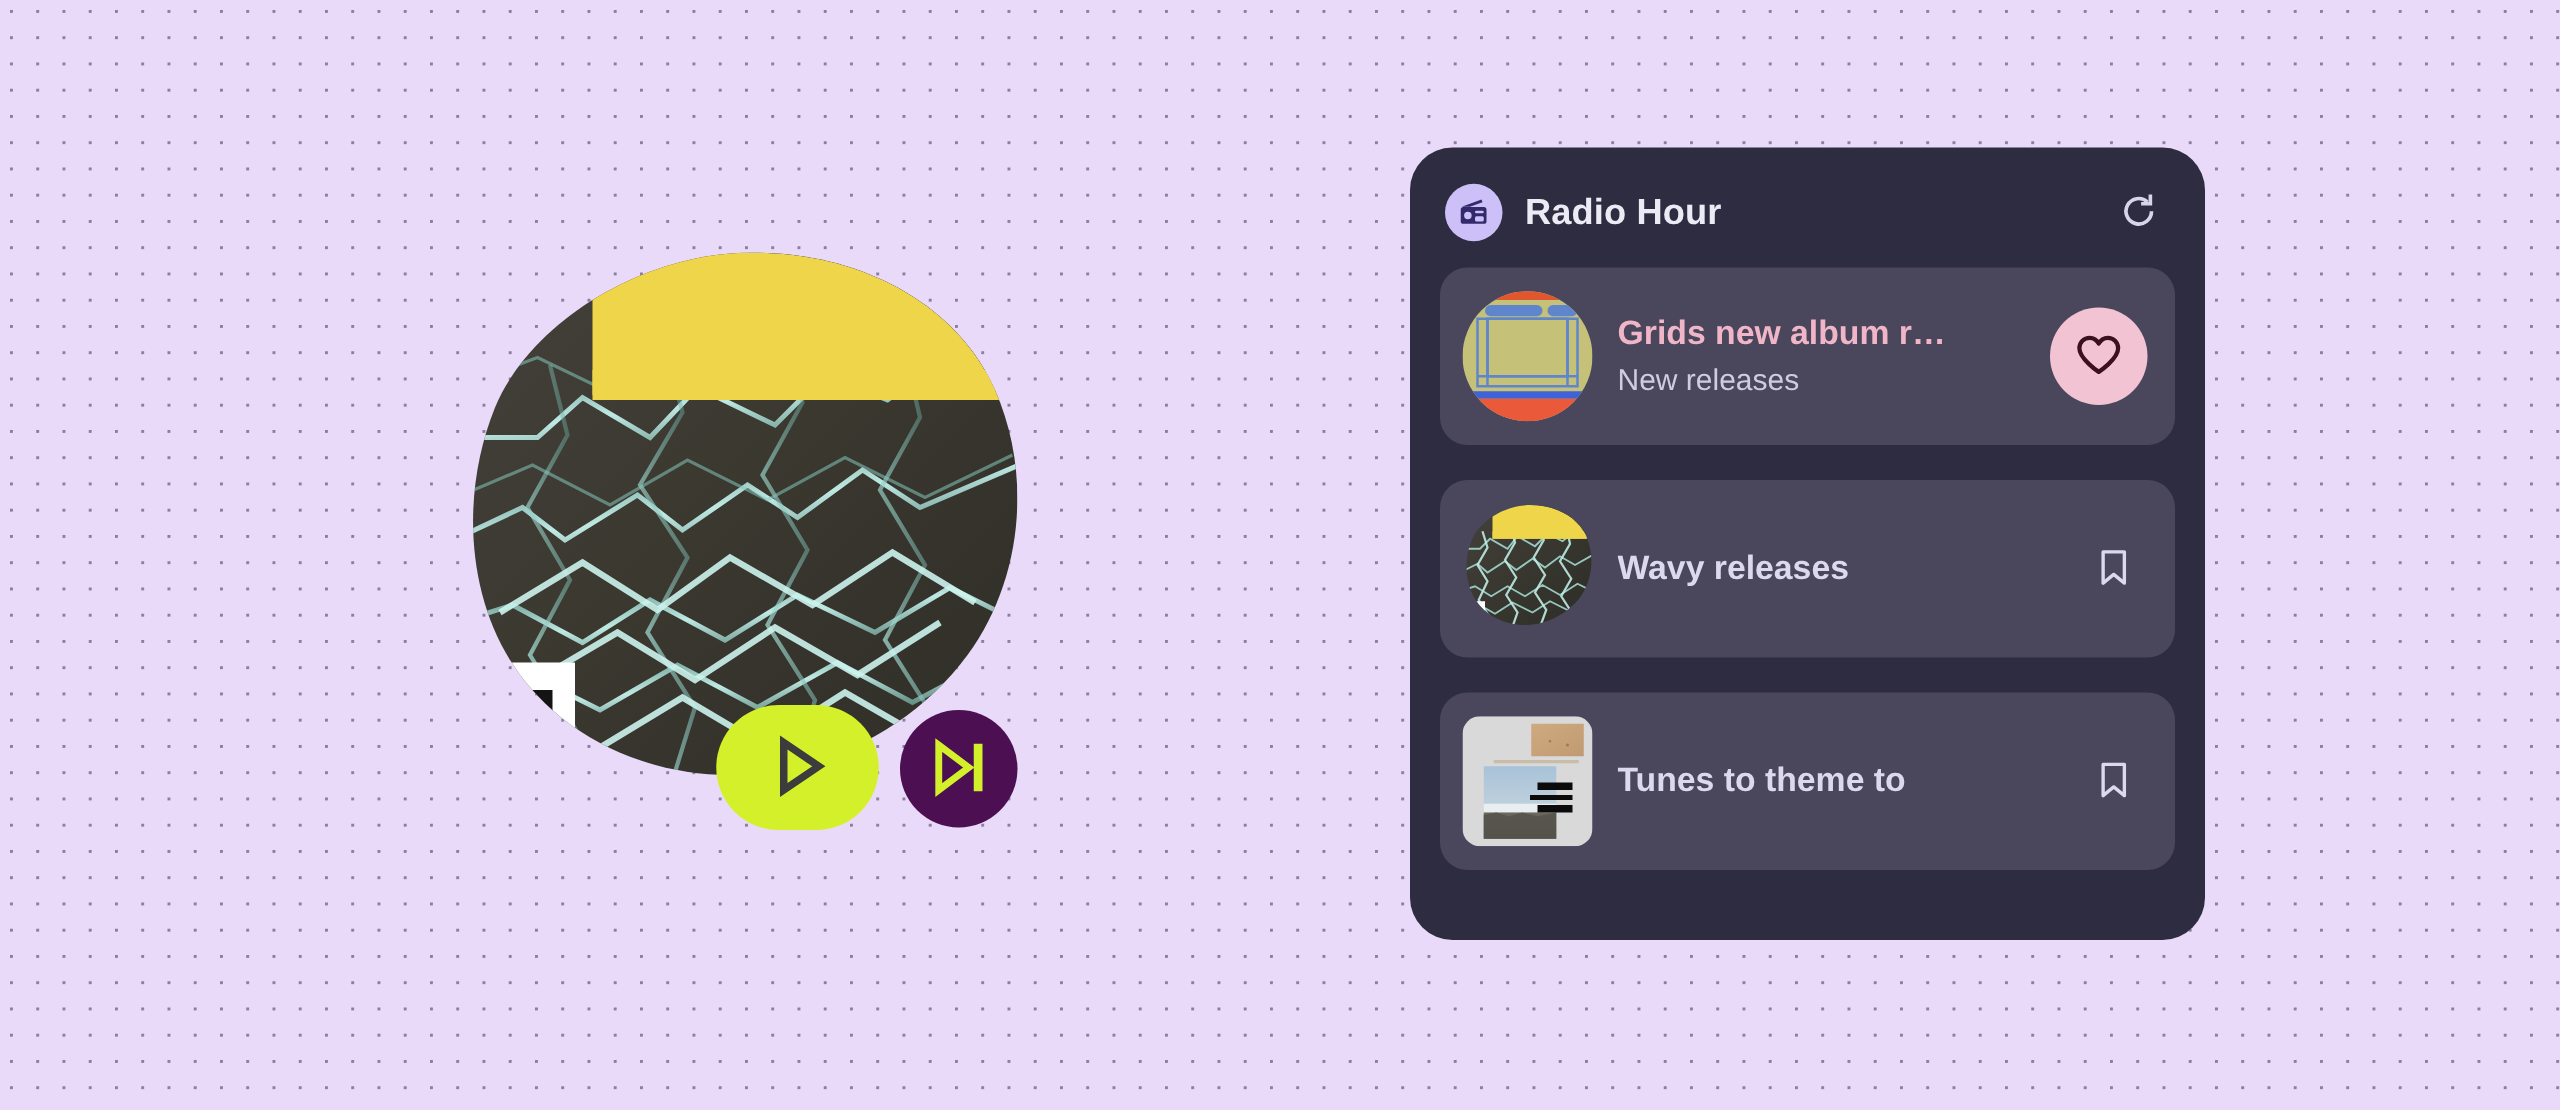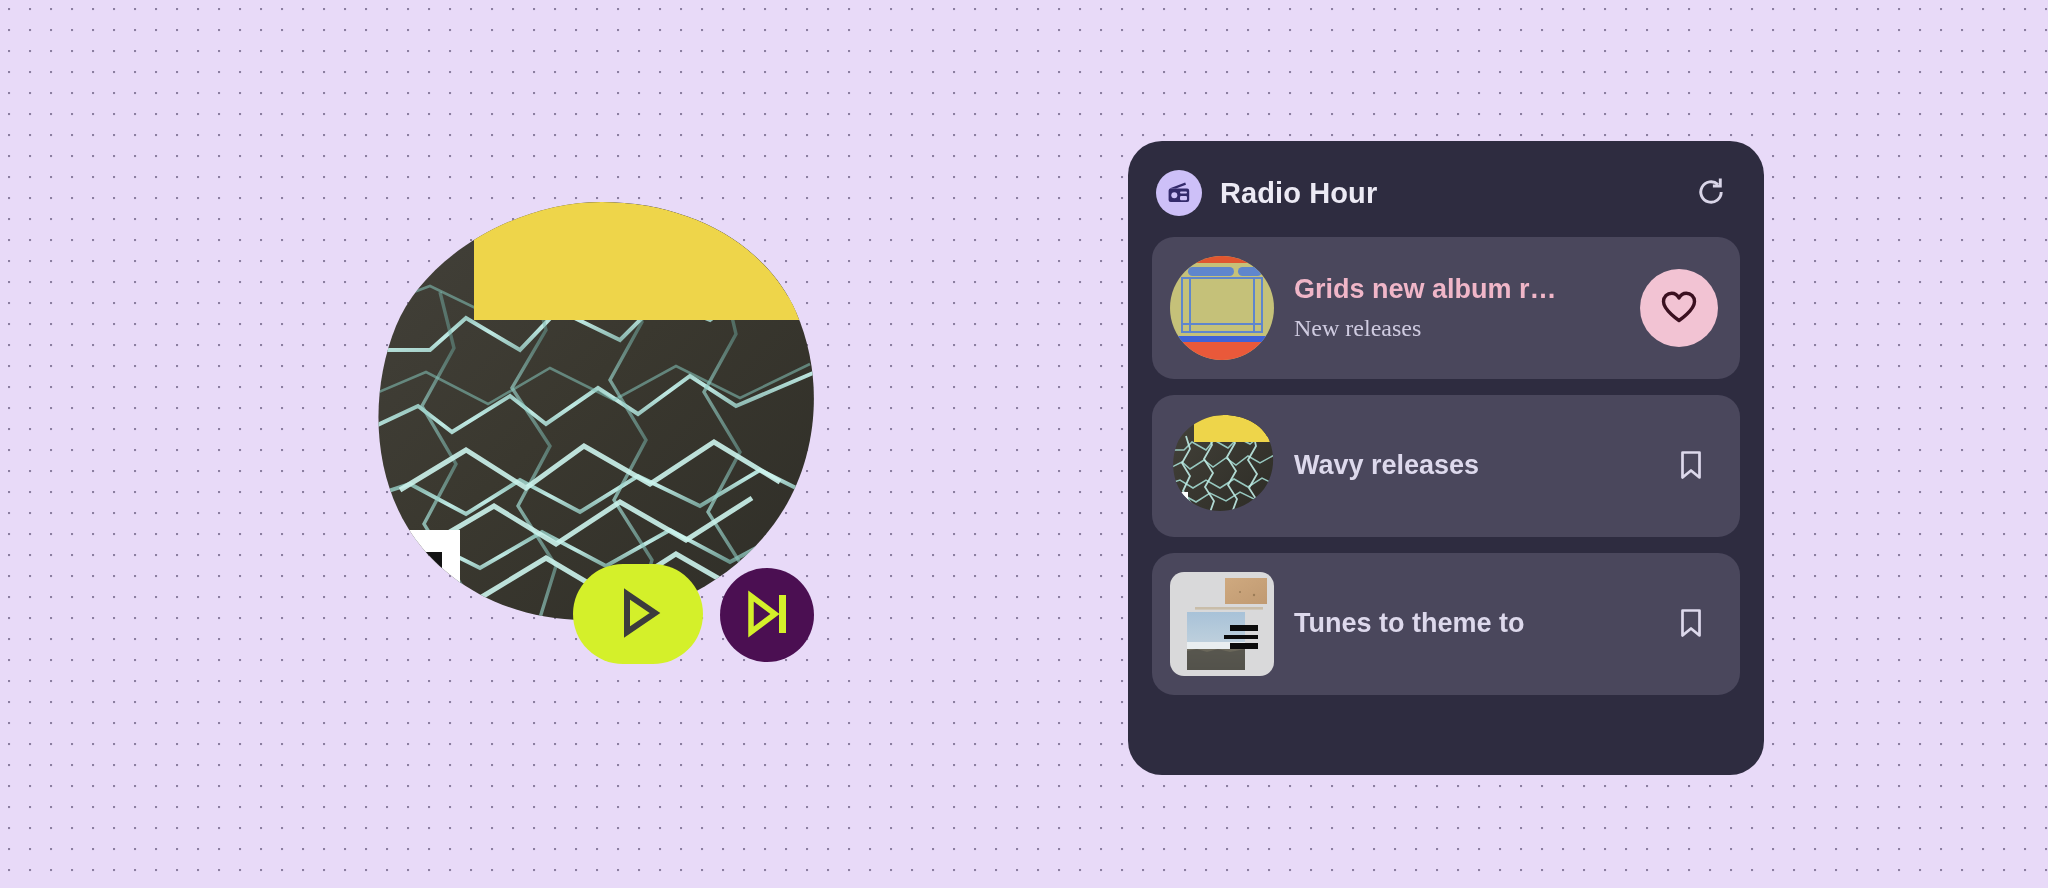--- a/index.html
+++ b/index.html
@@ -60,21 +60,21 @@
     display: flex;
     align-items: center;
     justify-content: center;
     cursor: pointer;
   }
 
   
   #card {
     position: absolute;
     left: 1128px;
-    top: 141px;
+    top: 118px;
     width: 636px;
     height: 634px;
     background: #2e2c40;
     border-radius: 34px;
     padding: 22px 24px 24px 24px;
   }
 
   .card-head {
     display: flex;
     align-items: center;
@@ -97,21 +97,21 @@
     white-space: nowrap;
   }
   .head-spacer { flex: 1 1 auto; }
   .refresh-btn {
     width: 42px; height: 42px;
     border: none; background: transparent; padding: 0;
     display: flex; align-items: center; justify-content: center;
     cursor: pointer;
   }
 
-  .rows { display: flex; flex-direction: column; gap: 16px; }
+  .rows { display: flex; flex-direction: column; gap: 28px; }
 
   .row {
     position: relative;
     display: flex;
     align-items: center;
     height: 142px;
     background: #4a475c;
     border-radius: 22px;
     padding: 0 22px 0 18px;
     cursor: pointer;
@@ -134,21 +134,20 @@
     overflow: hidden;
     line-height: 1.25;
   }
   .row-title.accent { color: #f0b6c8; }
   .row-sub {
     margin-top: 6px;
     font-size: 24px;
     color: #cfcbe0;
     white-space: nowrap;
     line-height: 1.25;
-    font-family: Liberation Serif, serif;
   }
 
   .fav-btn {
     width: 78px; height: 78px;
     flex: 0 0 auto;
     border-radius: 50%;
     background: #f2c3d3;
     border: none; padding: 0;
     display: flex; align-items: center; justify-content: center;
     cursor: pointer;

